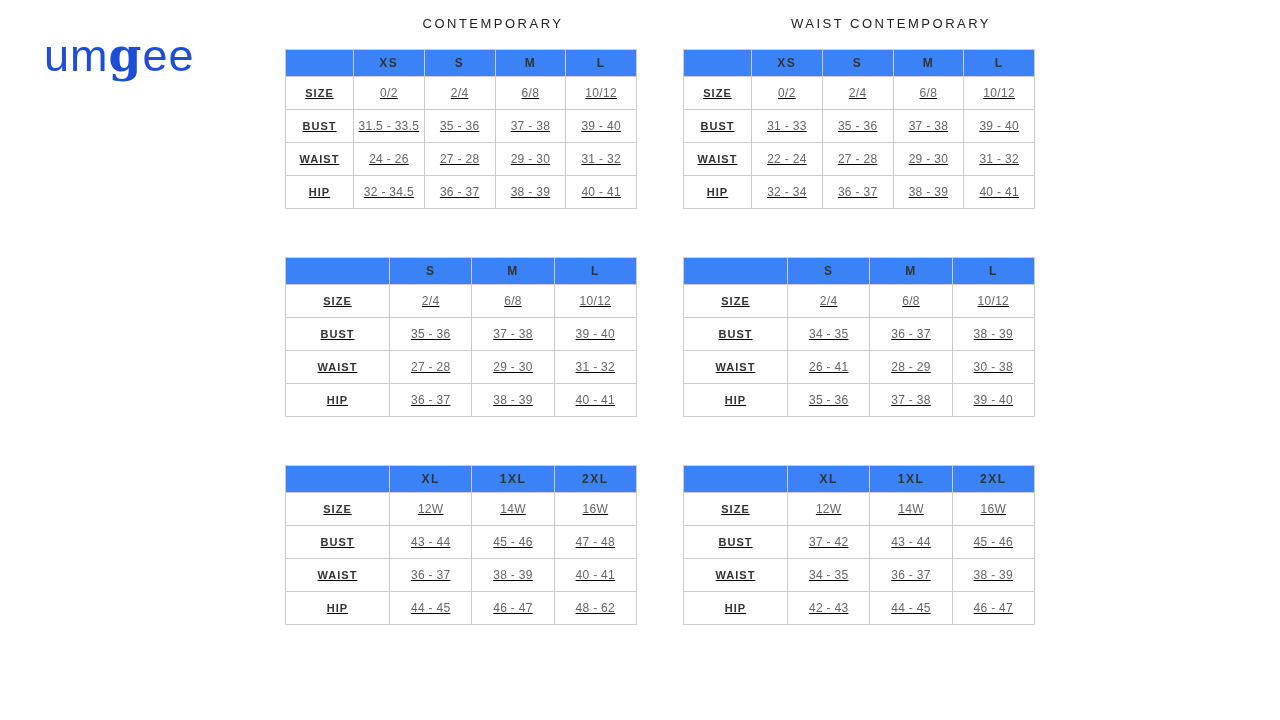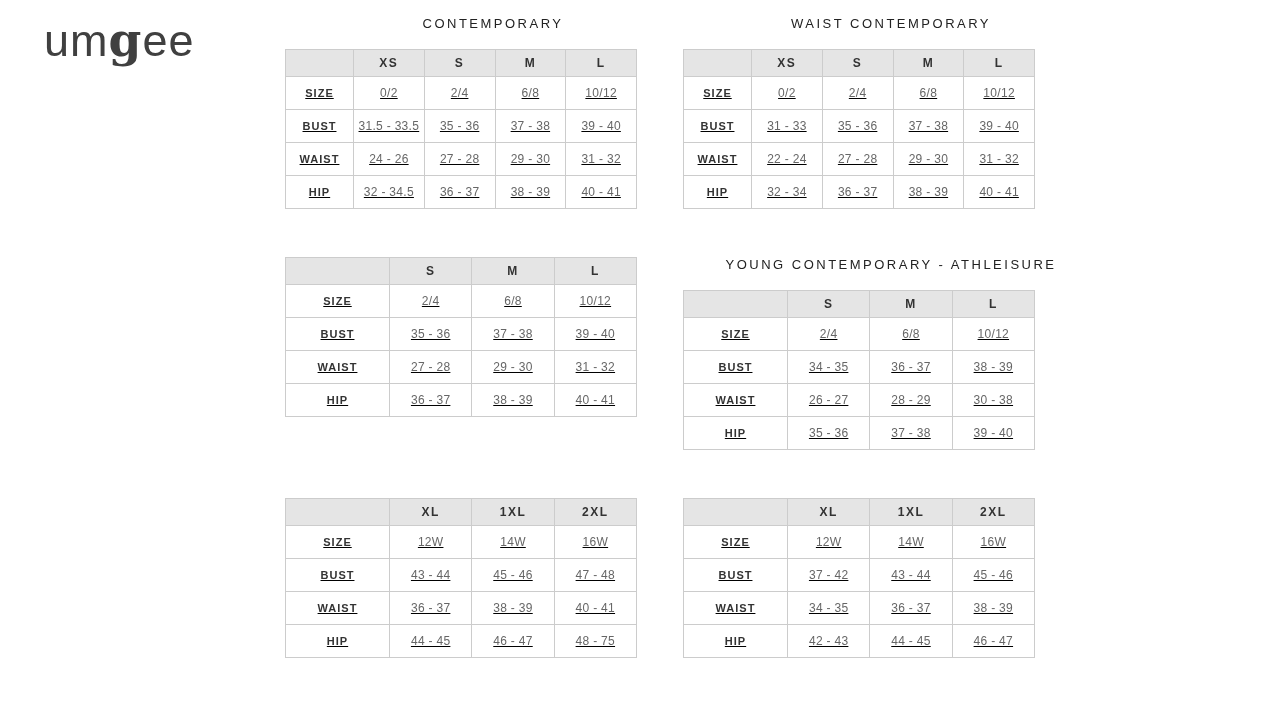--- a/index.html
+++ b/index.html
@@ -10,24 +10,24 @@
     background: #ffffff;
     overflow: hidden;
     font-family: "Liberation Sans", sans-serif;
   }
   .page { position: relative; width: 1280px; height: 720px; }
 
   
   .logo {
     position: absolute;
     left: 44px;
-    top: 16px;
+    top: 31px;
     font-size: 45px;
     letter-spacing: 1px;
-    color: #404040;
+    color: #1d4ed8;
     font-weight: 400;
     line-height: 1;
   }
   .logo .logo-g {
     font-family: "DejaVu Serif", serif;
     font-weight: 700;
     font-size: 47px;
   }
 
   
@@ -59,21 +59,21 @@
   }
   table.size-table th,
   table.size-table td {
     border: 1px solid #cccccc;
     text-align: center;
     vertical-align: middle;
     padding: 0;
   }
   table.size-table thead th {
     height: 26px;
-    background: #e5e5e5;
+    background: #3b82f6;
     font-size: 12px;
     font-weight: 700;
     letter-spacing: 1.5px;
     color: #333333;
   }
   table.size-table tbody tr { height: 33px; text-decoration: underline; }
   td.row-label {
     font-size: 11px;
     font-weight: 700;
     letter-spacing: 1px;
@@ -234,21 +234,20 @@
             <tr>
               <td class="row-label">HIP</td>
               <td class="value">36 - 37</td>
               <td class="value">38 - 39</td>
               <td class="value">40 - 41</td>
             </tr>
           </tbody>
         </table>
       </section>
       <section class="chart">
-        <h2 class="chart-title">YOUNG CONTEMPORARY - ATHLEISURE</h2>
         <table class="size-table">
           <colgroup>
             <col style="width: 104px;">
             <col>
             <col>
             <col>
           </colgroup>
           <thead>
             <tr>
               <th></th>
@@ -265,21 +264,21 @@
               <td class="value">10/12</td>
             </tr>
             <tr>
               <td class="row-label">BUST</td>
               <td class="value">34 - 35</td>
               <td class="value">36 - 37</td>
               <td class="value">38 - 39</td>
             </tr>
             <tr>
               <td class="row-label">WAIST</td>
-              <td class="value">26 - 27</td>
+              <td class="value">26 - 41</td>
               <td class="value">28 - 29</td>
               <td class="value">30 - 38</td>
             </tr>
             <tr>
               <td class="row-label">HIP</td>
               <td class="value">35 - 36</td>
               <td class="value">37 - 38</td>
               <td class="value">39 - 40</td>
             </tr>
           </tbody>
@@ -317,21 +316,21 @@
             <tr>
               <td class="row-label">WAIST</td>
               <td class="value">36 - 37</td>
               <td class="value">38 - 39</td>
               <td class="value">40 - 41</td>
             </tr>
             <tr>
               <td class="row-label">HIP</td>
               <td class="value">44 - 45</td>
               <td class="value">46 - 47</td>
-              <td class="value">48 - 75</td>
+              <td class="value">48 - 62</td>
             </tr>
           </tbody>
         </table>
       </section>
       <section class="chart">
         <table class="size-table">
           <colgroup>
             <col style="width: 104px;">
             <col>
             <col>

